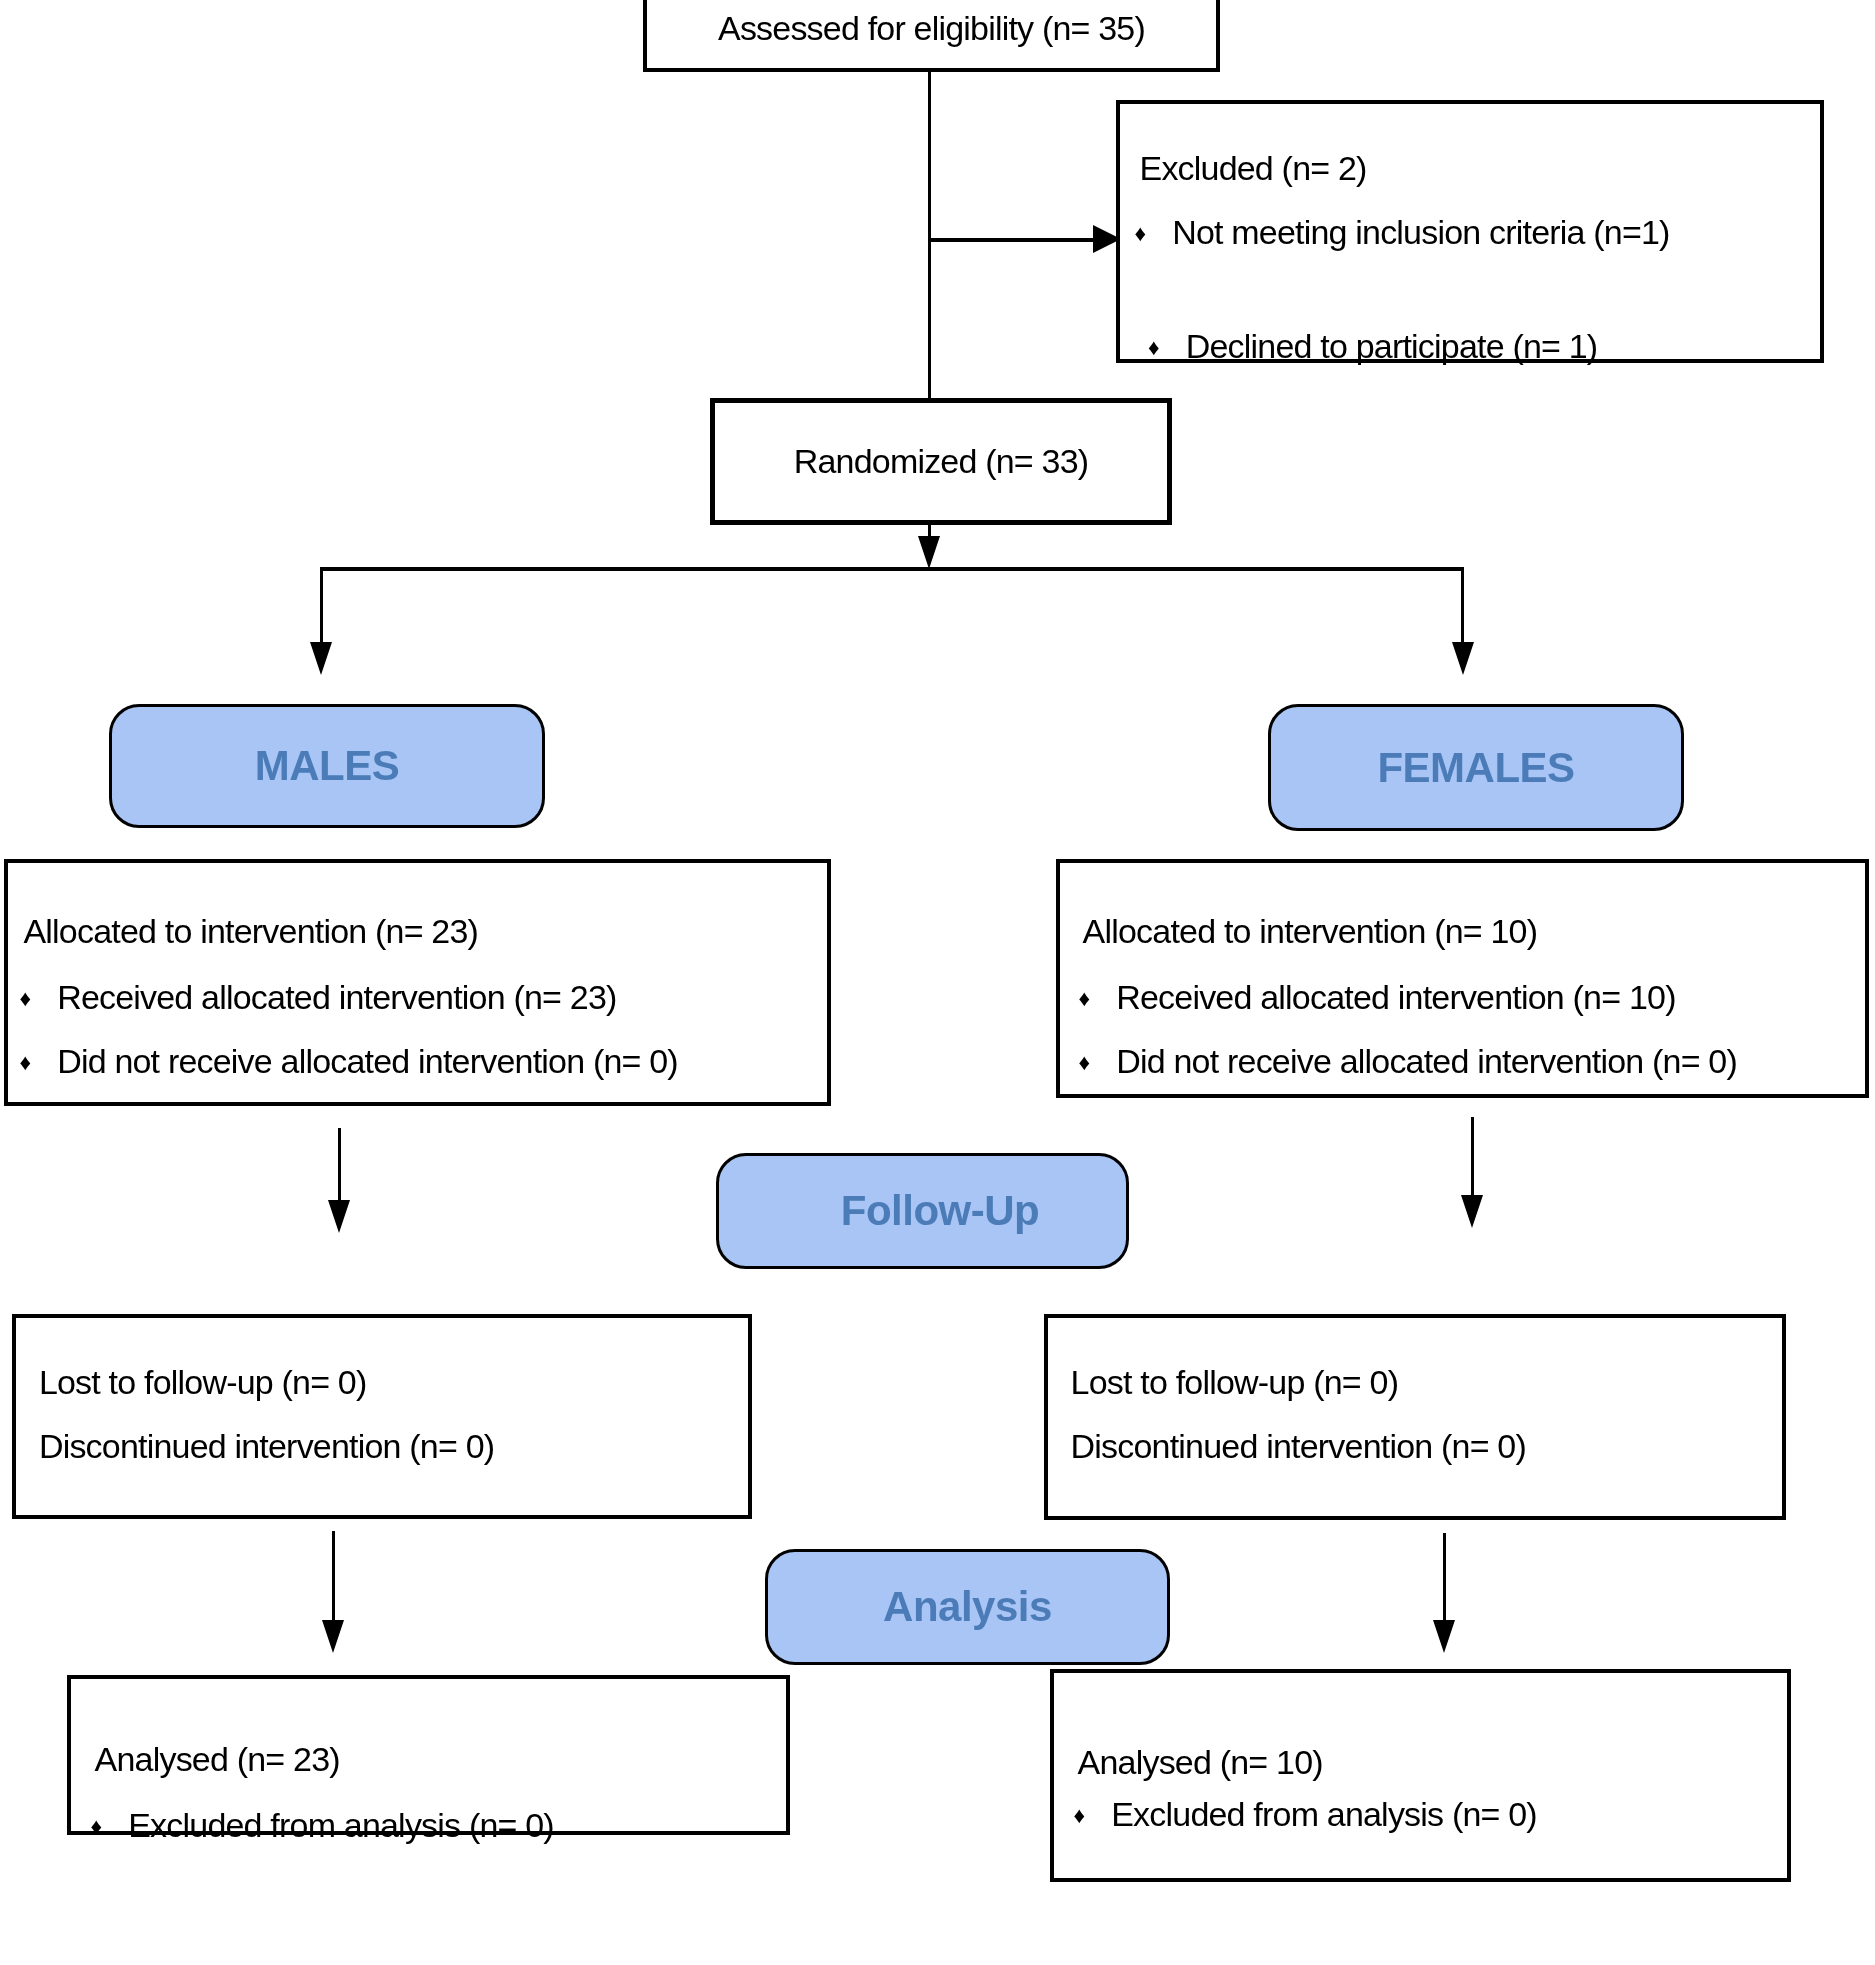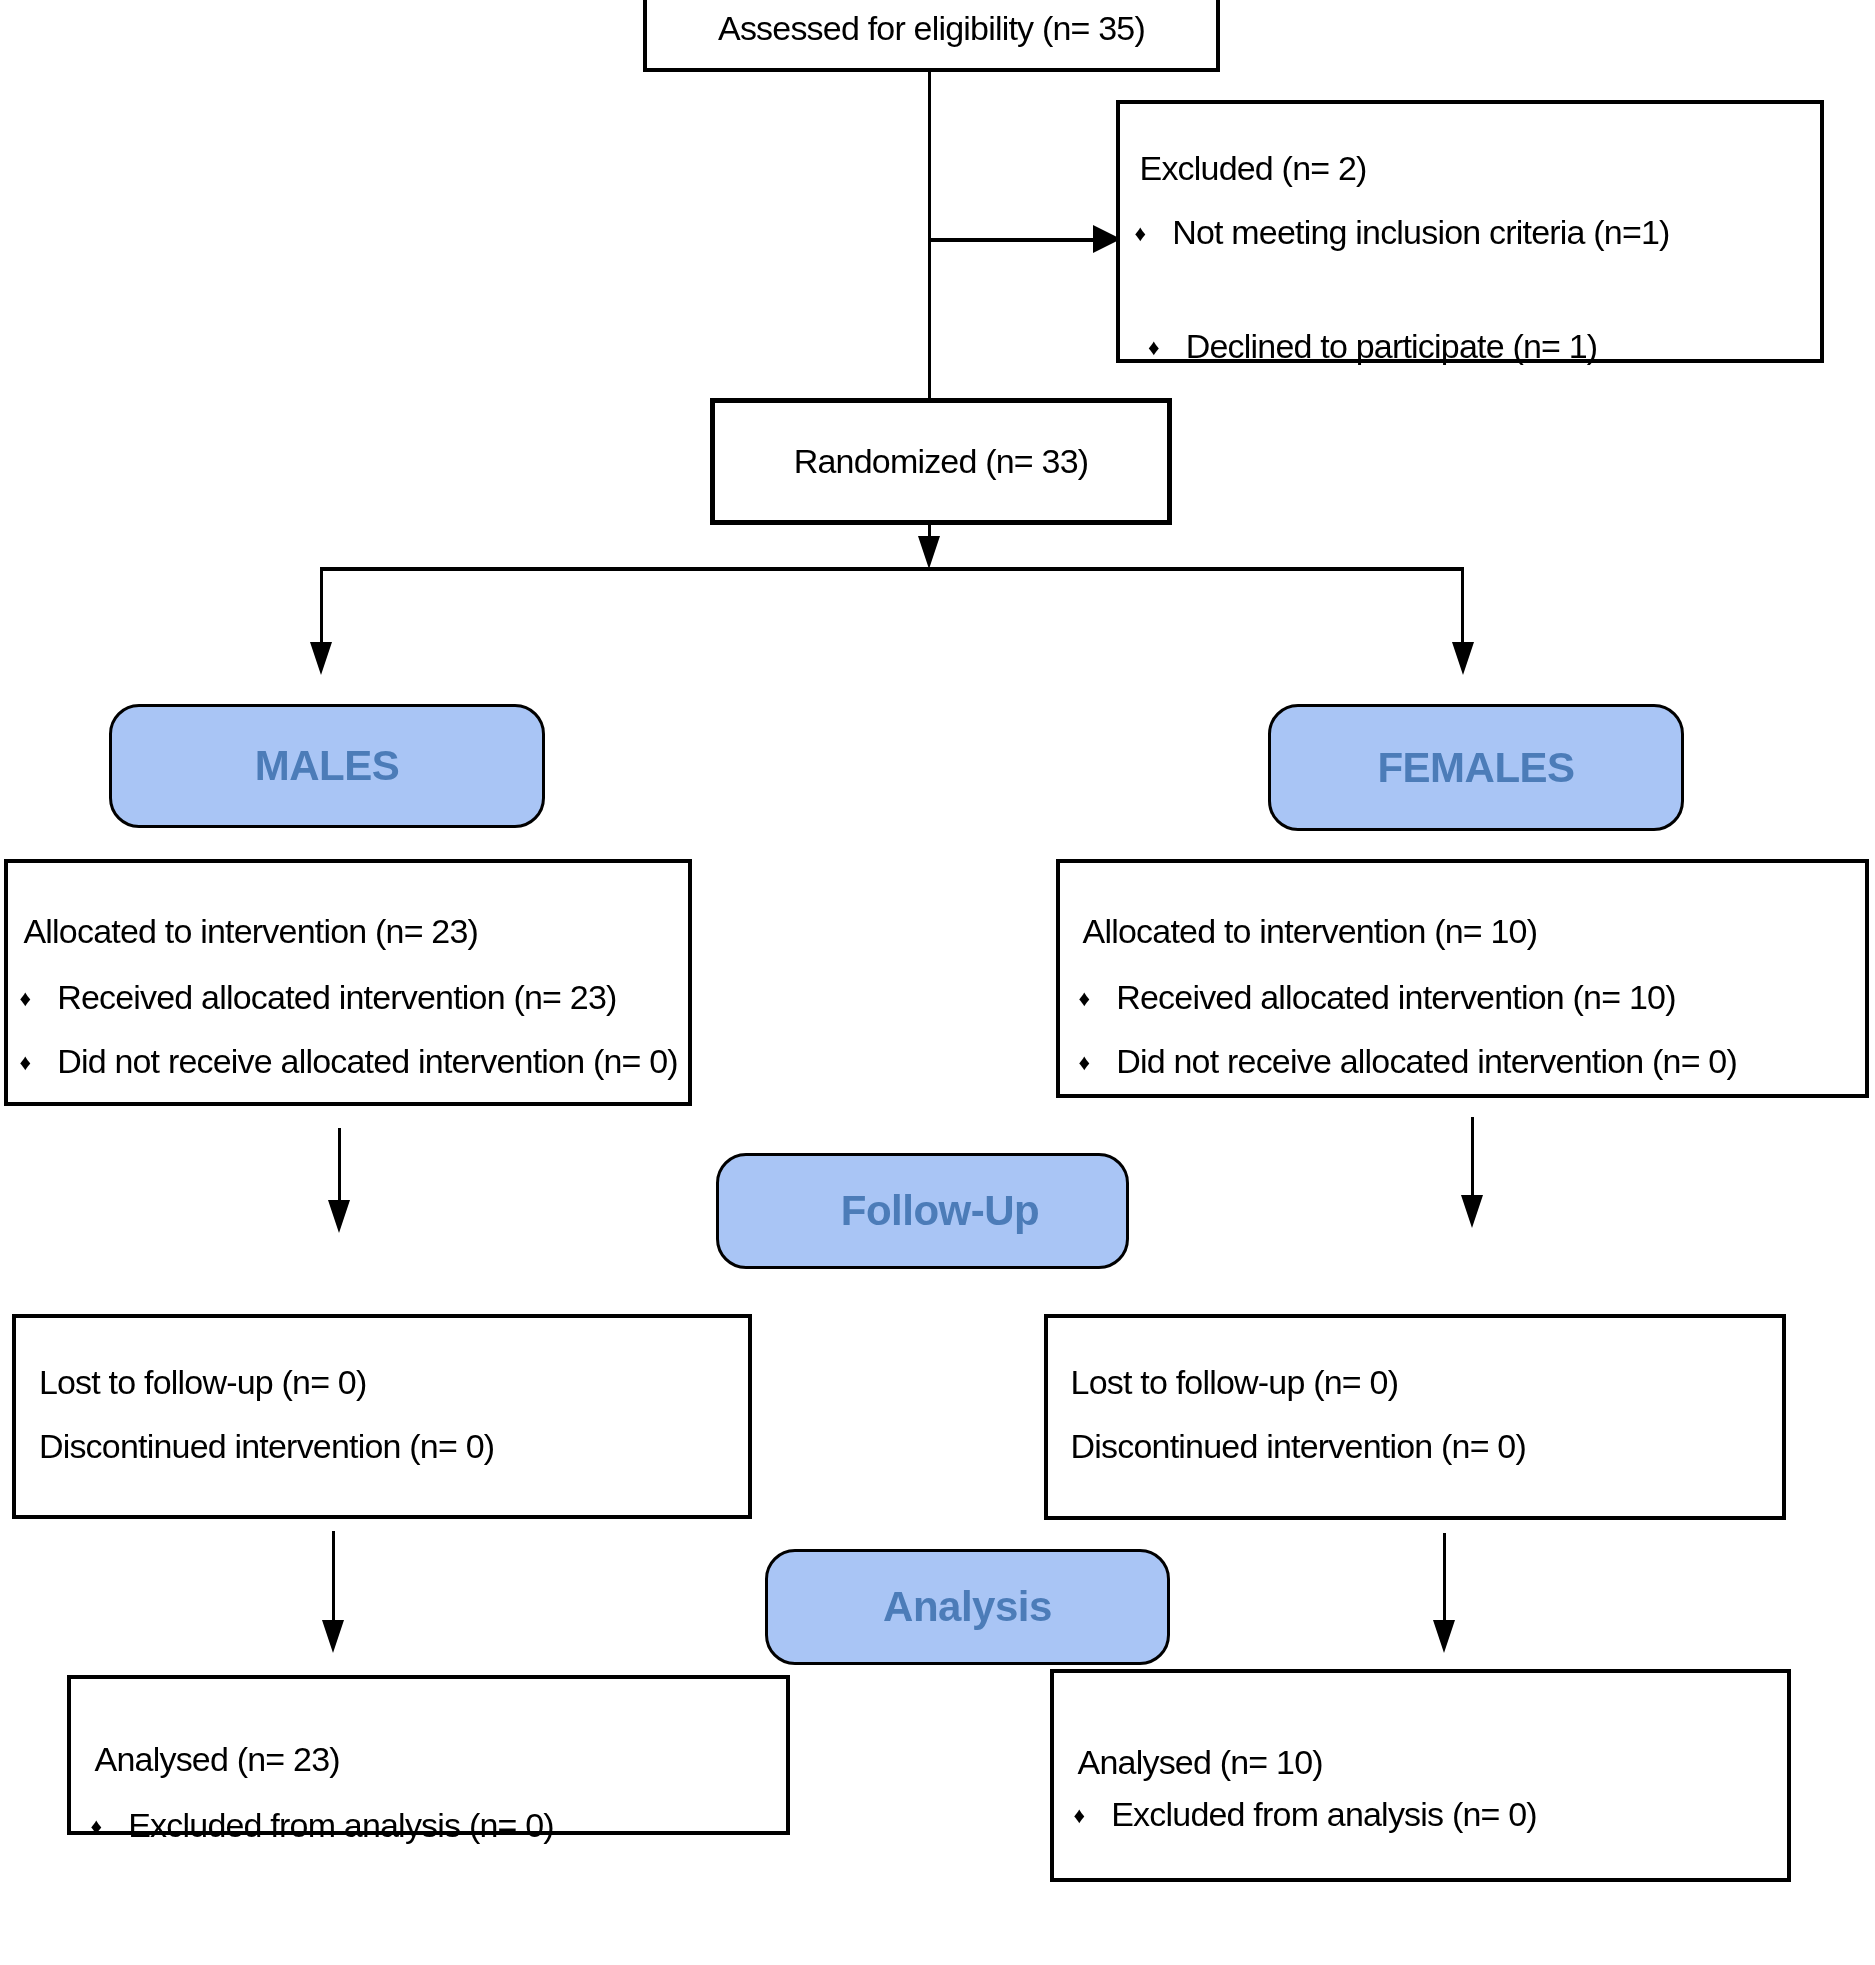--- a/index.html
+++ b/index.html
@@ -57,21 +57,21 @@
   <div class="vline" style="left:1461px;top:567px;width:3.1px;height:81px;"></div>
   <div class="ah-down" style="left:1452px;top:642px;"></div>
 
   <div class="stage" style="left: 109px; top: 704px; width: 436px; height: 124px; background: rgb(169, 197, 245);">
     <span class="lbl" style="color: rgb(76, 124, 184);">MALES</span>
   </div>
   <div class="stage" style="left: 1268px; top: 704px; width: 416px; height: 127px; background: rgb(169, 197, 245);">
     <span class="lbl" style="color: rgb(76, 124, 184);">FEMALES</span>
   </div>
 
-  <div class="wbox" style="left:4.1px;top:859px;width:688px;height:247px;">
+  <div class="wbox" style="left:4.1px;top:859px;width:827px;height:247px;">
     <div class="tline" style="left:15.4px;top:49px;">Allocated to intervention (n= 23)</div>
     <div class="tline" style="left:11.3px;top:115px;">
       <span class="blt">♦</span><span>Received allocated intervention (n= 23)</span>
     </div>
     <div class="tline" style="left:11.3px;top:179px;">
       <span class="blt">♦</span><span>Did not receive allocated intervention (n= 0)</span>
     </div>
   </div>
 
   <div class="wbox" style="left:1056px;top:859px;width:813px;height:239px;">

